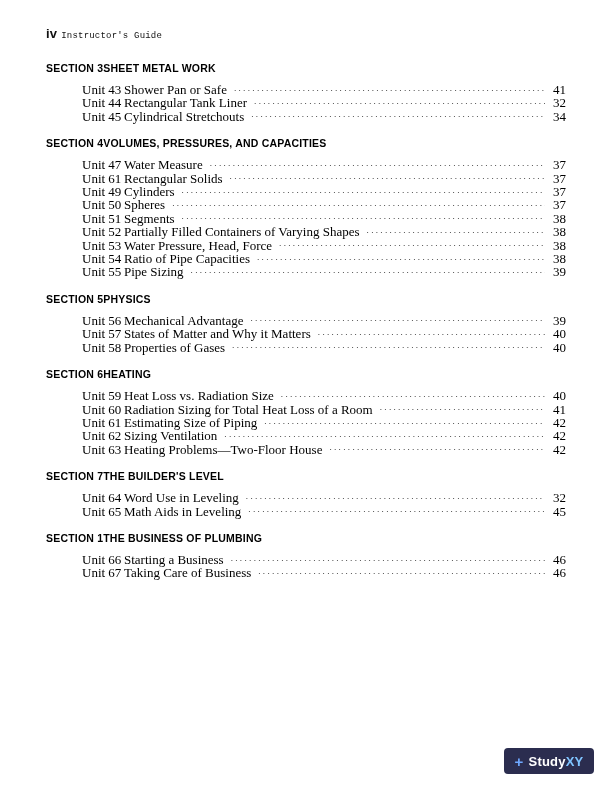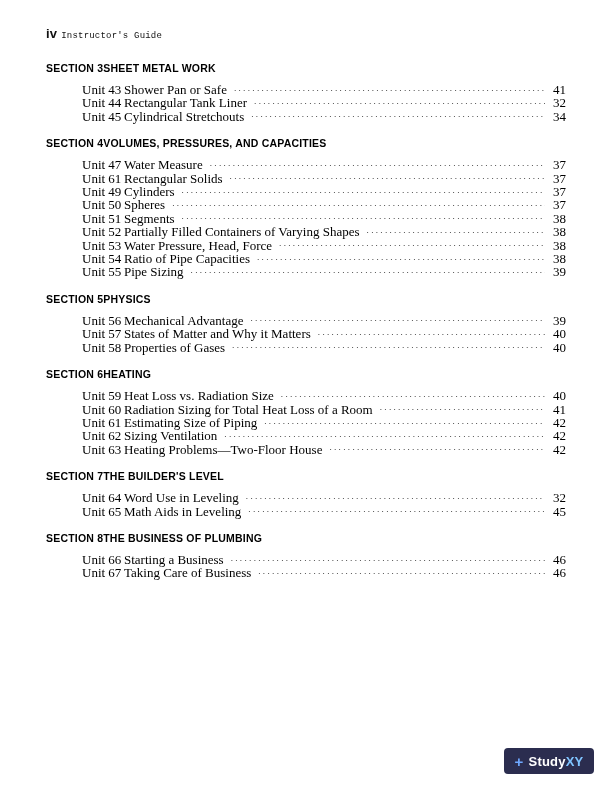--- a/index.html
+++ b/index.html
@@ -280,21 +280,21 @@
           <span class="page-num">32</span>
         </div>
         <div class="entry">
           <span class="unit">Unit 65</span>
           <span class="title">Math Aids in Leveling</span>
           <span class="leader"></span>
           <span class="page-num">45</span>
         </div>
       </div>
       <div class="section">
-        <div class="section-head"><span class="sec-label">SECTION 8</span><span class="sec-title">THE BUSINESS OF PLUMBING</span></div>
+        <div class="section-head"><span class="sec-label">SECTION 1</span><span class="sec-title">THE BUSINESS OF PLUMBING</span></div>
         <div class="entry">
           <span class="unit">Unit 66</span>
           <span class="title">Starting a Business</span>
           <span class="leader"></span>
           <span class="page-num">46</span>
         </div>
         <div class="entry">
           <span class="unit">Unit 67</span>
           <span class="title">Taking Care of Business</span>
           <span class="leader"></span>

